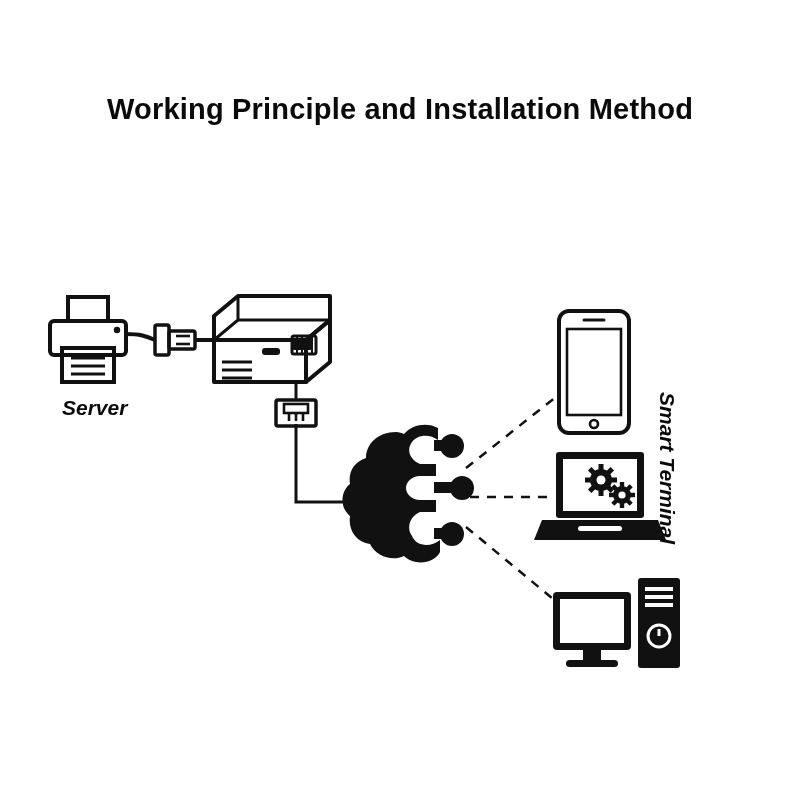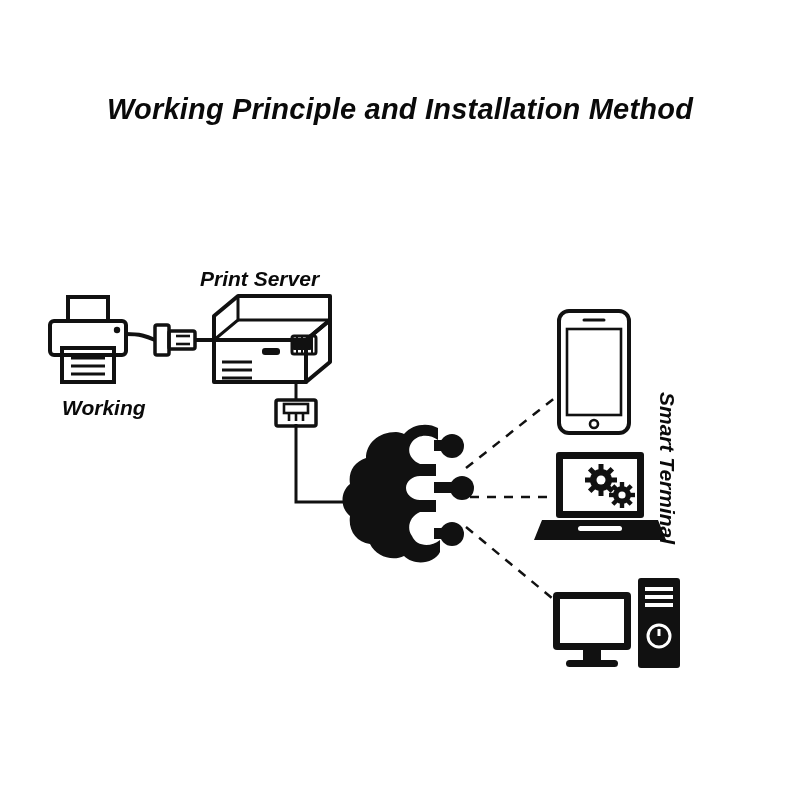--- a/index.html
+++ b/index.html
@@ -24,21 +24,20 @@
   .title-block {
     position: absolute;
     left: 0;
     top: 88px;
     width: 800px;
     text-align: center;
     pointer-events: none;
   }
   .title-line {
     font-family: "Liberation Sans", sans-serif;
-    font-style: italic;
     font-weight: bold;
     font-size: 29px;
     line-height: 42px;
     letter-spacing: 0.2px;
     color: #0a0a0a;
     white-space: nowrap;
   }
   .label {
     position: absolute;
     font-family: "Liberation Sans", sans-serif;
@@ -224,17 +223,16 @@
       <rect x="638" y="578" width="42" height="90" rx="3" fill="#111111"></rect>
       <rect x="645" y="587" width="28" height="4" fill="#ffffff"></rect>
       <rect x="645" y="595" width="28" height="4" fill="#ffffff"></rect>
       <rect x="645" y="603" width="28" height="4" fill="#ffffff"></rect>
       <circle cx="659" cy="636" r="11" fill="none" stroke="#ffffff" stroke-width="3"></circle>
       <line x1="659" y1="629" x2="659" y2="636" stroke="#ffffff" stroke-width="3"></line>
     </g>
 
   </svg>
 
-  <div class="label" id="label-printer">Working</div>
-  <div class="label" id="label-print-server">Print Server</div>
+  <div class="label" id="label-printer">Server</div>
   <div class="label" id="label-smart-terminal">Smart Terminal</div>
 
 </div>
 
 </body></html>

